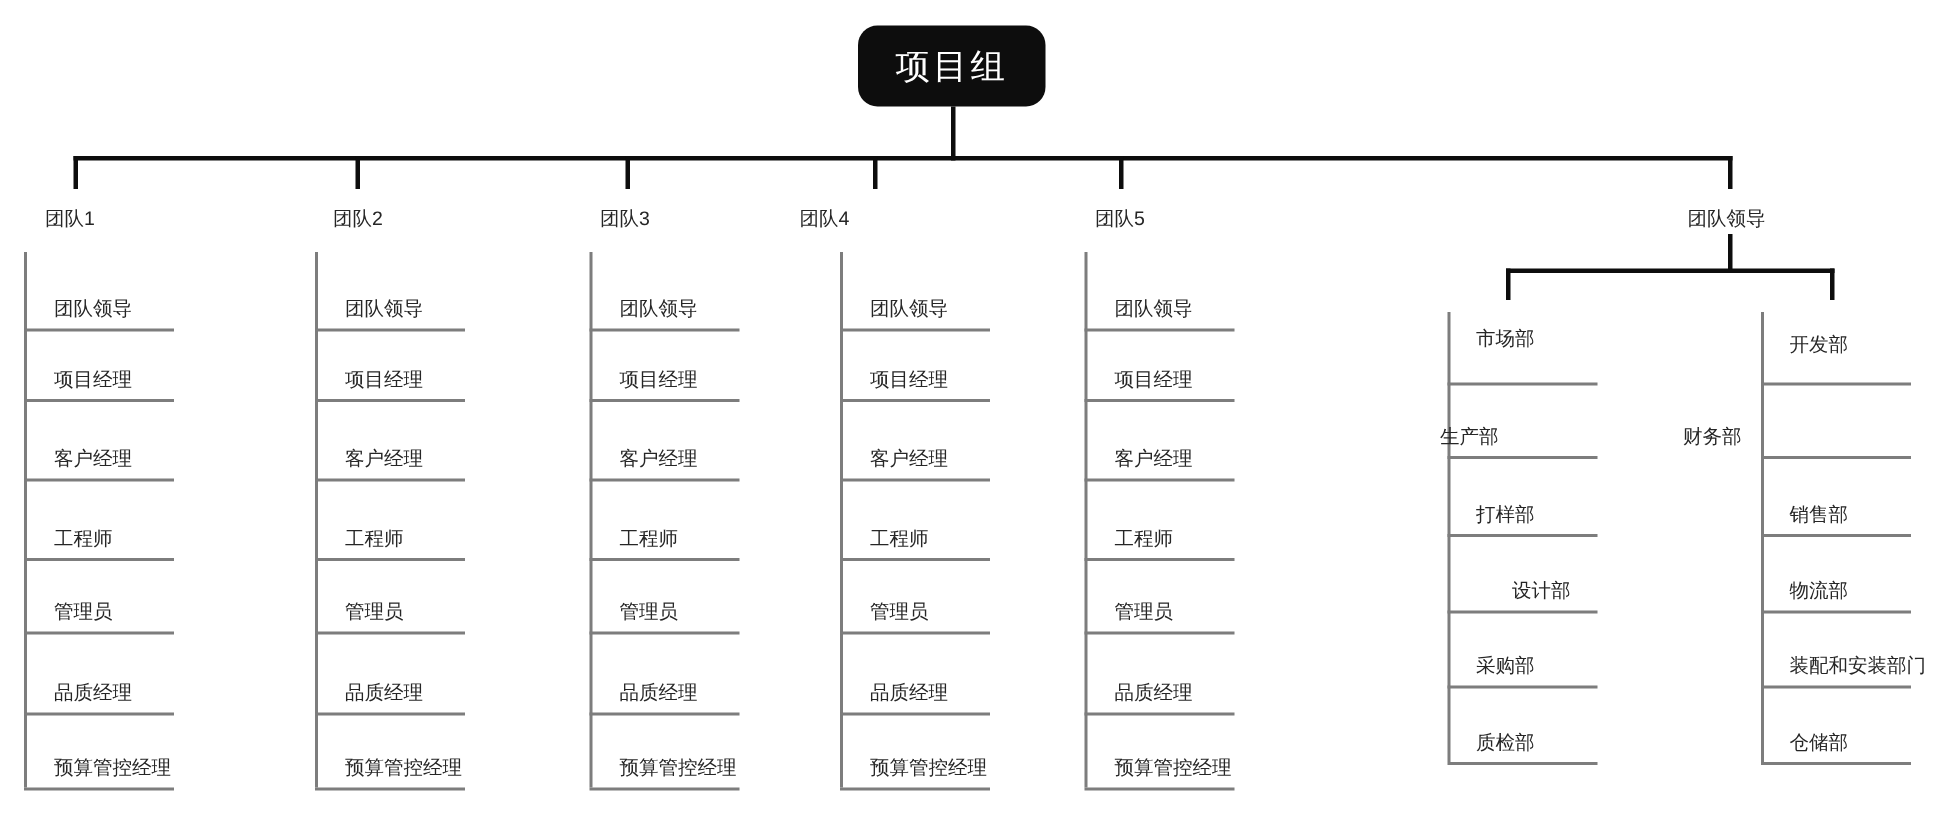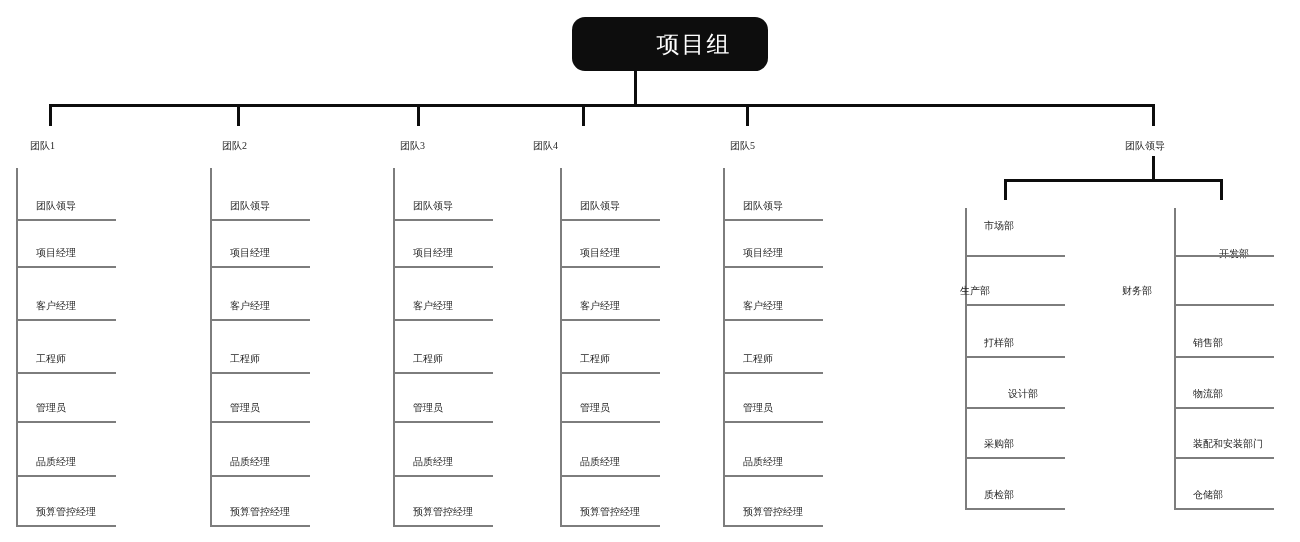--- a/index.html
+++ b/index.html
@@ -4,27 +4,27 @@
 <style>
   html,body{margin:0;padding:0;background:#ffffff;}
   #canvas{
     position:relative;width:1300px;height:542px;overflow:hidden;
     background:var(--canvas,#ffffff);
     font-family:"Liberation Sans","DejaVu Sans",sans-serif;
   }
   .blk{position:absolute;background:var(--connector,#0d0d0d);}
   .gry{position:absolute;background:var(--line,#7d7d7d);}
   .lbl{
-    position:absolute;font-size:10px;line-height:16px;
-    color:var(--text,#262626);white-space:nowrap;font-family:Liberation Serif, serif;
+    position:absolute;font-size:13px;line-height:16px;
+    color:var(--text,#262626);white-space:nowrap;
   }
   #root-node{
-    position:absolute;left:572px;top:17px;width:148px;height:54px;
+    position:absolute;left:572px;top:17px;width:125px;height:54px;
     background:var(--rootbg,#0d0d0d);border-radius:13px;
-    display:flex;align-items:center;justify-content:center;padding-left:48px;
+    display:flex;align-items:center;justify-content:center;
   }
   #root-node span{
     color:var(--roottext,#ffffff);font-size:23px;letter-spacing:2px;
   }
 </style>
 </head>
 <body>
 
 <div id="canvas" style="--canvas: #ffffff; --connector: #0d0d0d; --line: #7d7d7d; --text: #262626; --rootbg: #0d0d0d; --roottext: #ffffff;">
   <div id="root-node">
@@ -131,21 +131,21 @@
       <div class="gry" style="left: 965px; top: 304px; width: 100px; height: 1.5px;"></div>
       <div class="lbl" style="left: 984px; top: 335px;">打样部</div>
       <div class="gry" style="left: 965px; top: 356px; width: 100px; height: 1.5px;"></div>
       <div class="lbl" style="left: 1008px; top: 386px;">设计部</div>
       <div class="gry" style="left: 965px; top: 407px; width: 100px; height: 1.5px;"></div>
       <div class="lbl" style="left: 984px; top: 436px;">采购部</div>
       <div class="gry" style="left: 965px; top: 457px; width: 100px; height: 1.5px;"></div>
       <div class="lbl" style="left: 984px; top: 487px;">质检部</div>
       <div class="gry" style="left: 965px; top: 508px; width: 100px; height: 1.5px;"></div>
       <div class="gry" style="left: 1174px; top: 208px; width: 1.5px; height: 300px;"></div>
-      <div class="lbl" style="left: 1193px; top: 246px; margin-left: 26px;">开发部</div>
+      <div class="lbl" style="left: 1193px; top: 222px;">开发部</div>
       <div class="gry" style="left: 1174px; top: 255px; width: 100px; height: 1.5px;"></div>
       <div class="lbl" style="left: 1122px; top: 283px;">财务部</div>
       <div class="gry" style="left: 1174px; top: 304px; width: 100px; height: 1.5px;"></div>
       <div class="lbl" style="left: 1193px; top: 335px;">销售部</div>
       <div class="gry" style="left: 1174px; top: 356px; width: 100px; height: 1.5px;"></div>
       <div class="lbl" style="left: 1193px; top: 386px;">物流部</div>
       <div class="gry" style="left: 1174px; top: 407px; width: 100px; height: 1.5px;"></div>
       <div class="lbl" style="left: 1193px; top: 436px;">装配和安装部门</div>
       <div class="gry" style="left: 1174px; top: 457px; width: 100px; height: 1.5px;"></div>
       <div class="lbl" style="left: 1193px; top: 487px;">仓储部</div>

